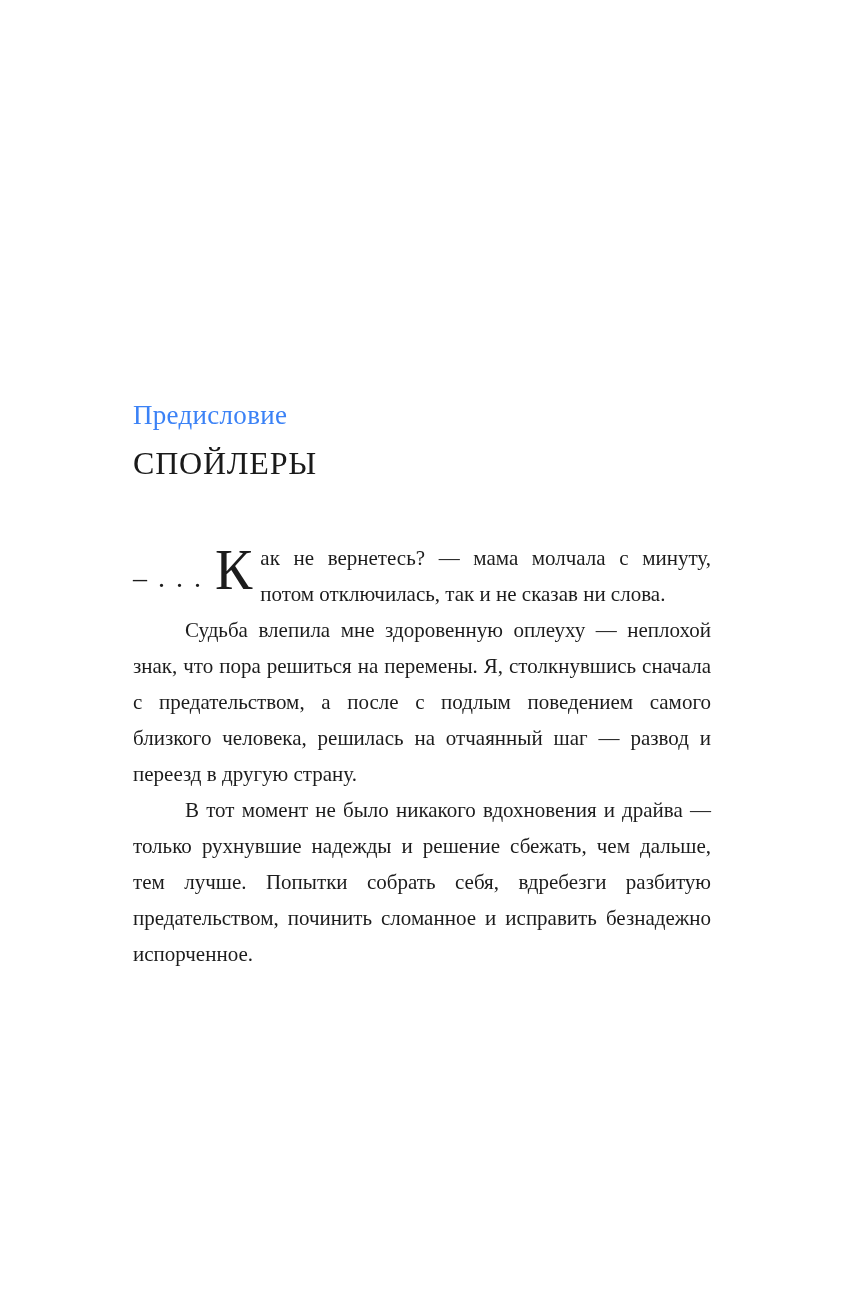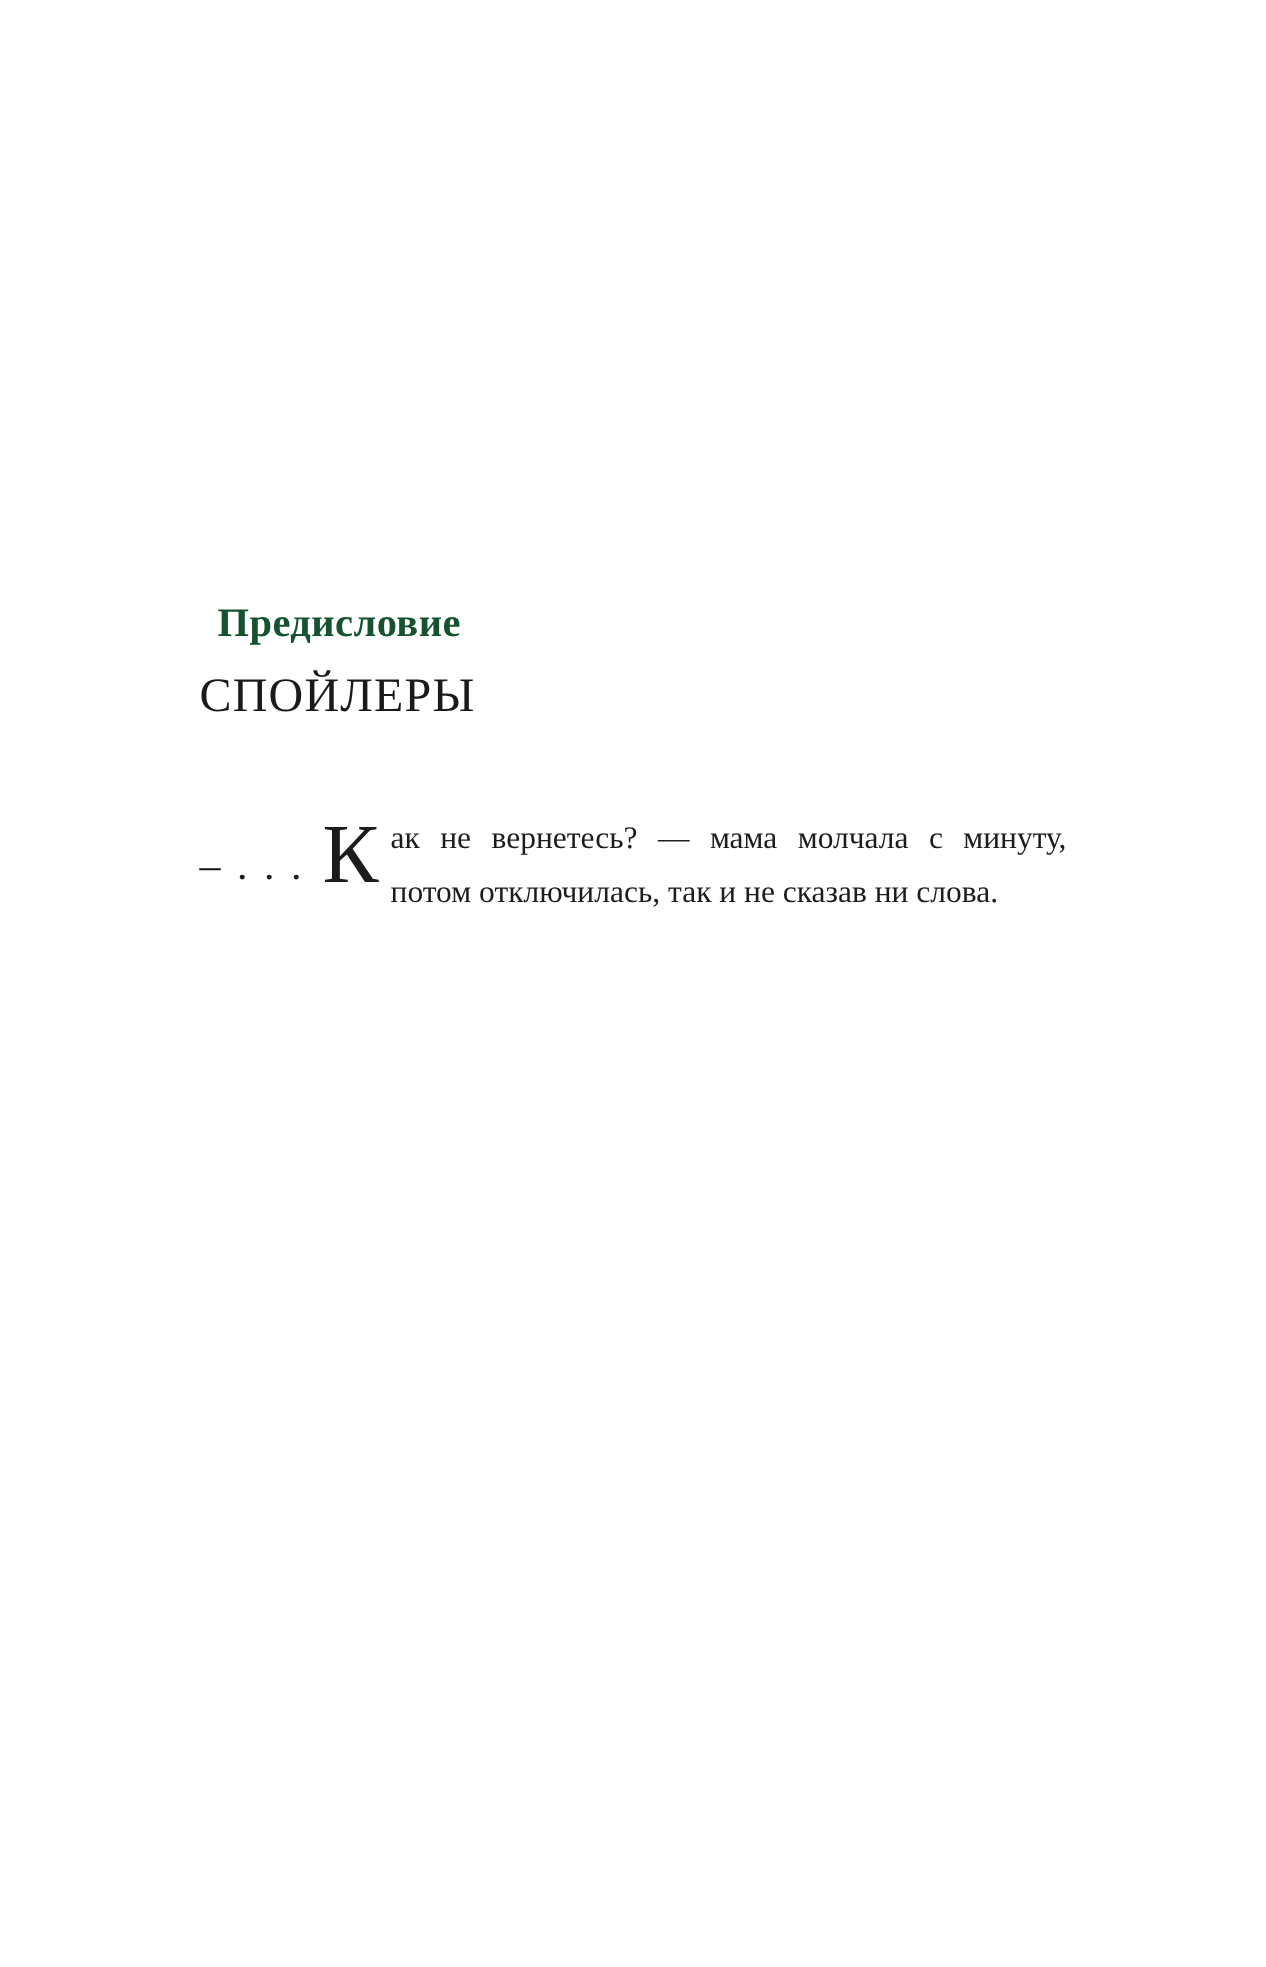--- a/index.html
+++ b/index.html
@@ -16,24 +16,24 @@
     font-family: "Liberation Serif", "DejaVu Serif", serif;
     color: #1c1c1c;
   }
   .content {
     position: absolute;
     left: 133px;
     top: 400px;
     width: 578px;
   }
   .preface-label {
-    margin: 0 0 14px 12px;
+    margin: 0 0 14px 0;
     font-size: 27px;
-    font-weight: bold;
-    color: #14532d;
+    font-weight: normal;
+    color: #3b82f6;
     letter-spacing: 0.3px;
   }
   .book-title {
     margin: 0 0 58px 0;
     font-size: 32px;
     font-weight: normal;
     color: #1a1a1a;
     letter-spacing: 0.8px;
   }
   .body-text p {
@@ -80,18 +80,20 @@
 
     <div class="body-text">
 
       <p class="opening-paragraph">
         <span class="lead-dash">– . . .</span>
         <span class="drop-cap">К</span>
         <span>ак не вернетесь? — мама молчала с минуту, потом отключилась, так и не сказав ни слова.</span>
       </p>
 
 
+      <p class="indented">Судьба влепила мне здоровенную оплеуху — неплохой знак, что пора решиться на перемены. Я, столкнувшись сначала с предательством, а после с подлым поведением самого близкого человека, решилась на отчаянный шаг — развод и переезд в другую страну.</p>
 
+      <p class="indented">В тот момент не было никакого вдохновения и драйва — только рухнувшие надежды и решение сбежать, чем дальше, тем лучше. Попытки собрать себя, вдребезги разбитую предательством, починить сломанное и исправить безнадежно испорченное.</p>
 
 
     </div>
   </div>
 </div>
 
 </body></html>

